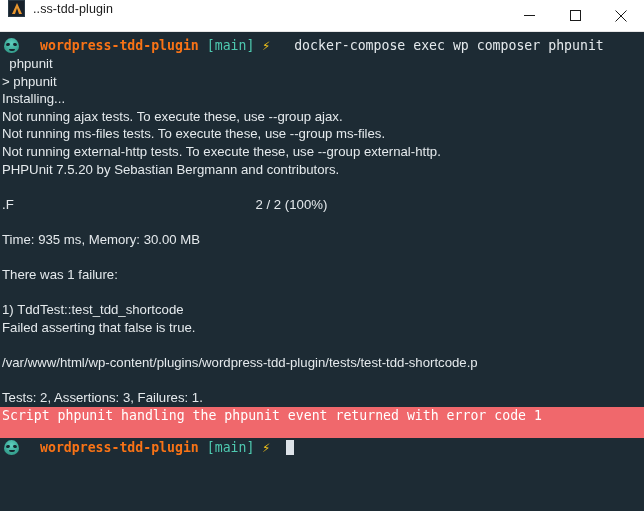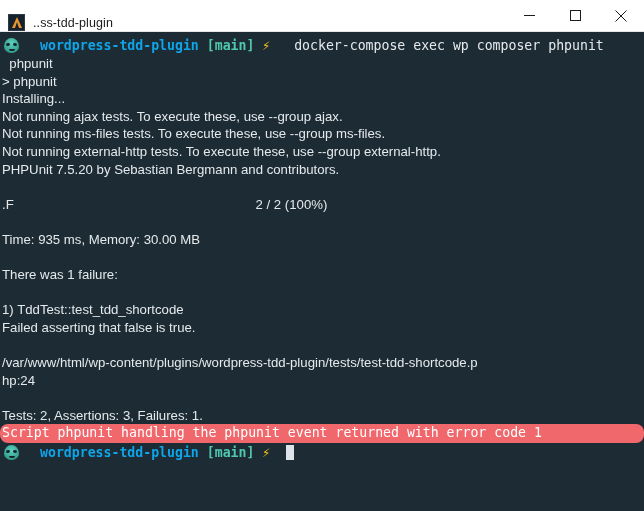--- a/index.html
+++ b/index.html
@@ -23,21 +23,21 @@
     box-sizing: border-box;
     overflow: hidden;
   }
 
   
   .titlebar {
     height: 32px;
     background: #ffffff;
     border-bottom: 1px solid #e6e6e6;
     display: flex;
-    align-items: flex-end;
+    align-items: flex-start;
     position: relative;
     box-sizing: border-box;
   }
   .title-left {
     display: flex;
     align-items: center;
     padding-left: 8px;
     gap: 8px;
   }
   .app-icon {
@@ -154,43 +154,42 @@
   .alien-mouth {
     position: absolute;
     left: 50%;
     transform: translateX(-50%);
     bottom: 2.5px;
     width: 6px;
     height: 2px;
     background: #16262e;
     border-radius: 0 0 3px 3px;
   }
-  .repo   { color: #0ea5e9; font-weight: bold; }
-  .branch { color: #4ec9b0; font-weight: bold; }
+  .repo   { color: #f97316; font-weight: bold; }
+  .branch { color: #4ec9b0; font-weight: normal; }
   .bolt   { color: #f5c518; font-weight: bold; }
   .cmd    { color: #e4e9ec; }
   .cursor {
     display: inline-block;
     width: 8px;
     height: 15px;
     background: #dde3e8;
     vertical-align: -2px;
   }
   .err-line {
     background: #f0686c;
     color: #ffffff;
     font-family: "DejaVu Sans Mono", monospace;
     font-size: 13.2px;
     line-height: 17.6px;
-    height: 19px;
+    height: 31px;
     white-space: pre;
     padding-left: 2px;
     width: 100%;
     box-sizing: border-box;
-    border-radius: 8px;
   }
   .gap-2 { width: 18px; display: inline-block; }
 </style>
 </head>
 <body>
 
 <div class="window">
 
   <div class="titlebar">
     <div class="title-left">
@@ -235,21 +234,20 @@
     <div class="line">.F                                                                  2 / 2 (100%)</div>
     <div class="line blank"></div>
     <div class="line">Time: 935 ms, Memory: 30.00 MB</div>
     <div class="line blank"></div>
     <div class="line">There was 1 failure:</div>
     <div class="line blank"></div>
     <div class="line">1) TddTest::test_tdd_shortcode</div>
     <div class="line">Failed asserting that false is true.</div>
     <div class="line blank"></div>
     <div class="line">/var/www/html/wp-content/plugins/wordpress-tdd-plugin/tests/test-tdd-shortcode.p</div>
-    <div class="line">hp:24</div>
     <div class="line blank"></div>
     <div class="line">Tests: 2, Assertions: 3, Failures: 1.</div>
 
     <div class="err-line">Script phpunit handling the phpunit event returned with error code 1</div>
 
     <div class="prompt-row">
       <span class="alien"><span class="alien-mouth"></span></span>
       <span class="gap-2"></span><span class="repo">wordpress-tdd-plugin</span><span> </span><span class="branch">[main]</span><span> </span><span class="bolt">⚡</span><span>  </span><span class="cursor"></span>
     </div>
 

